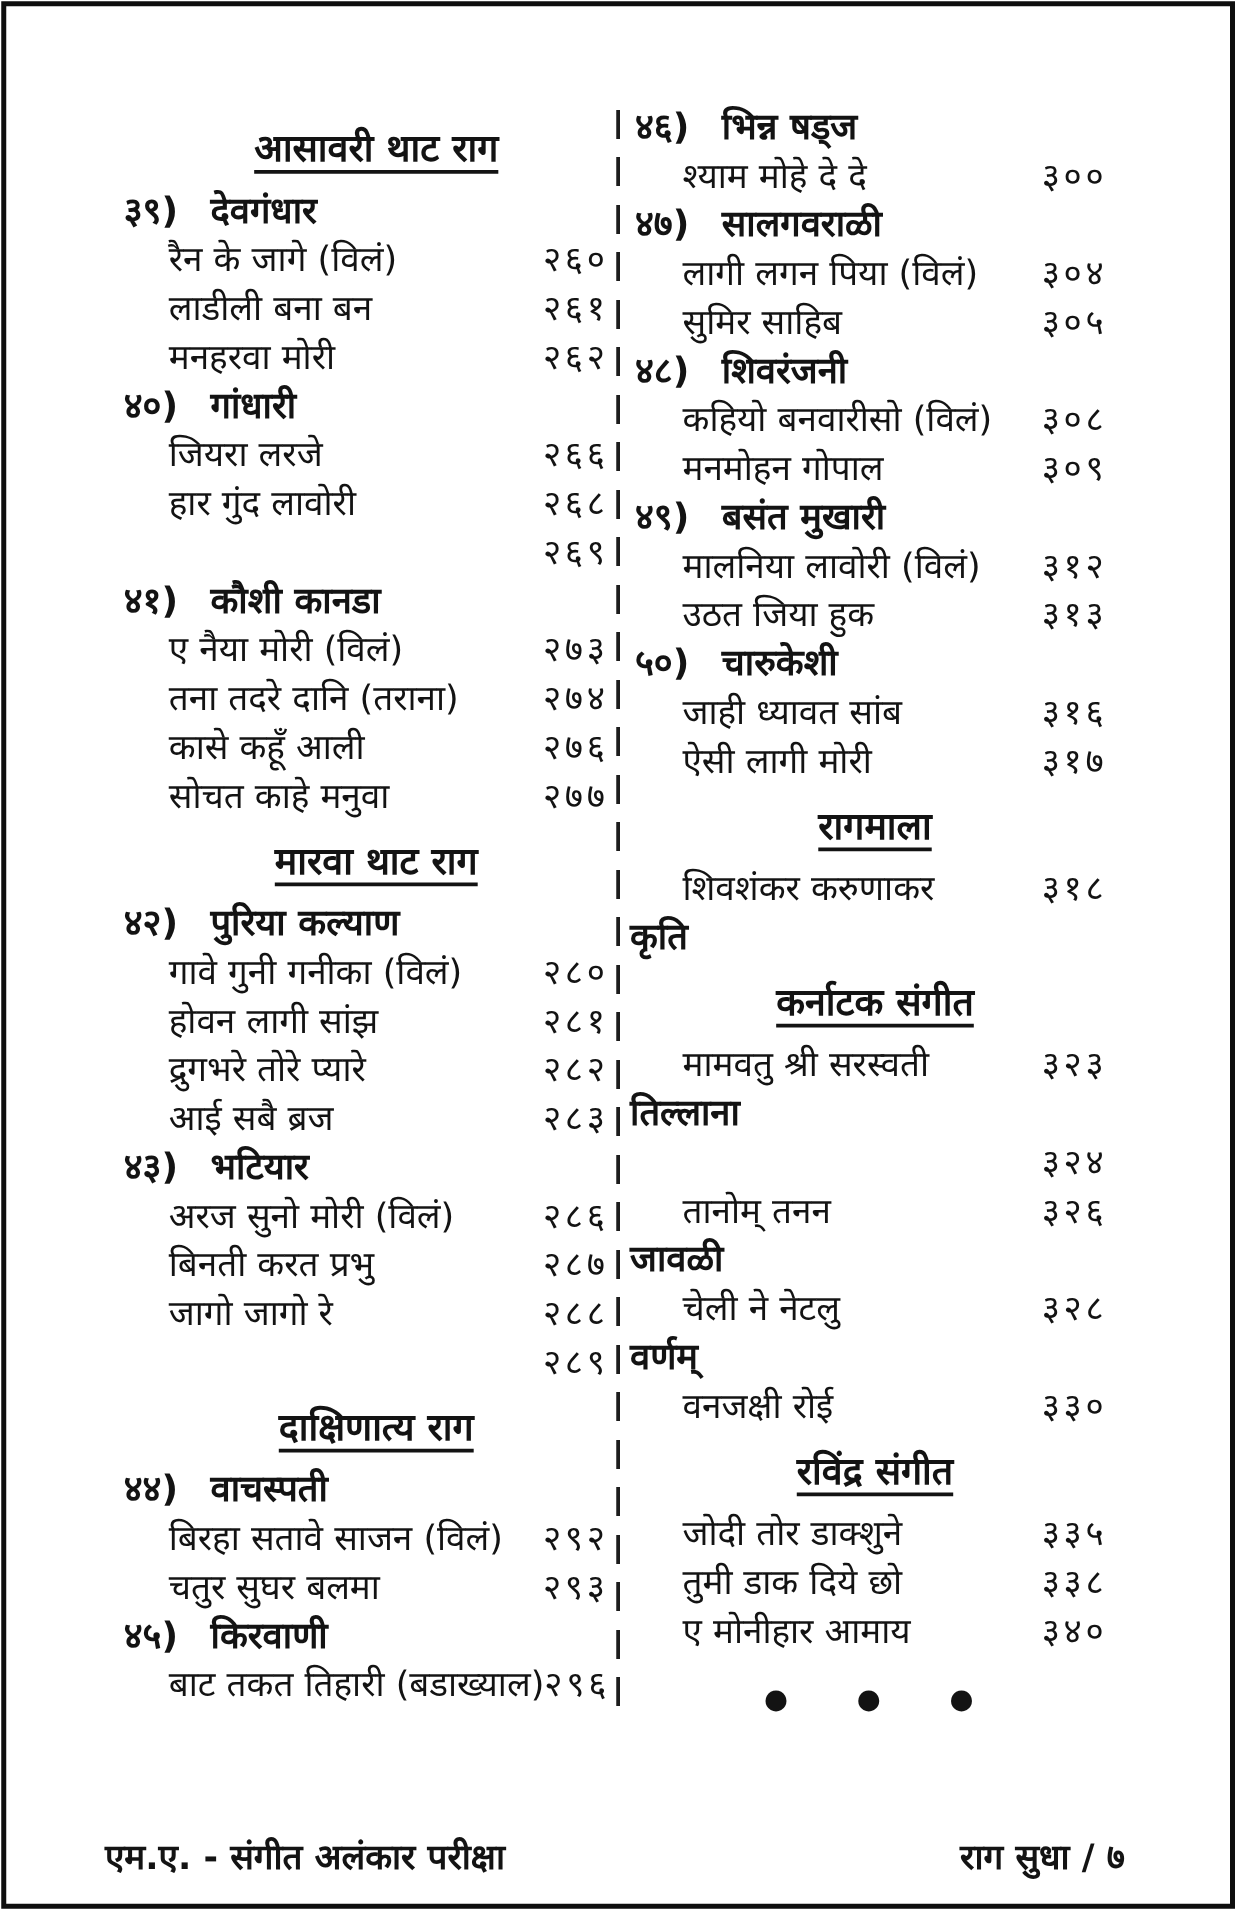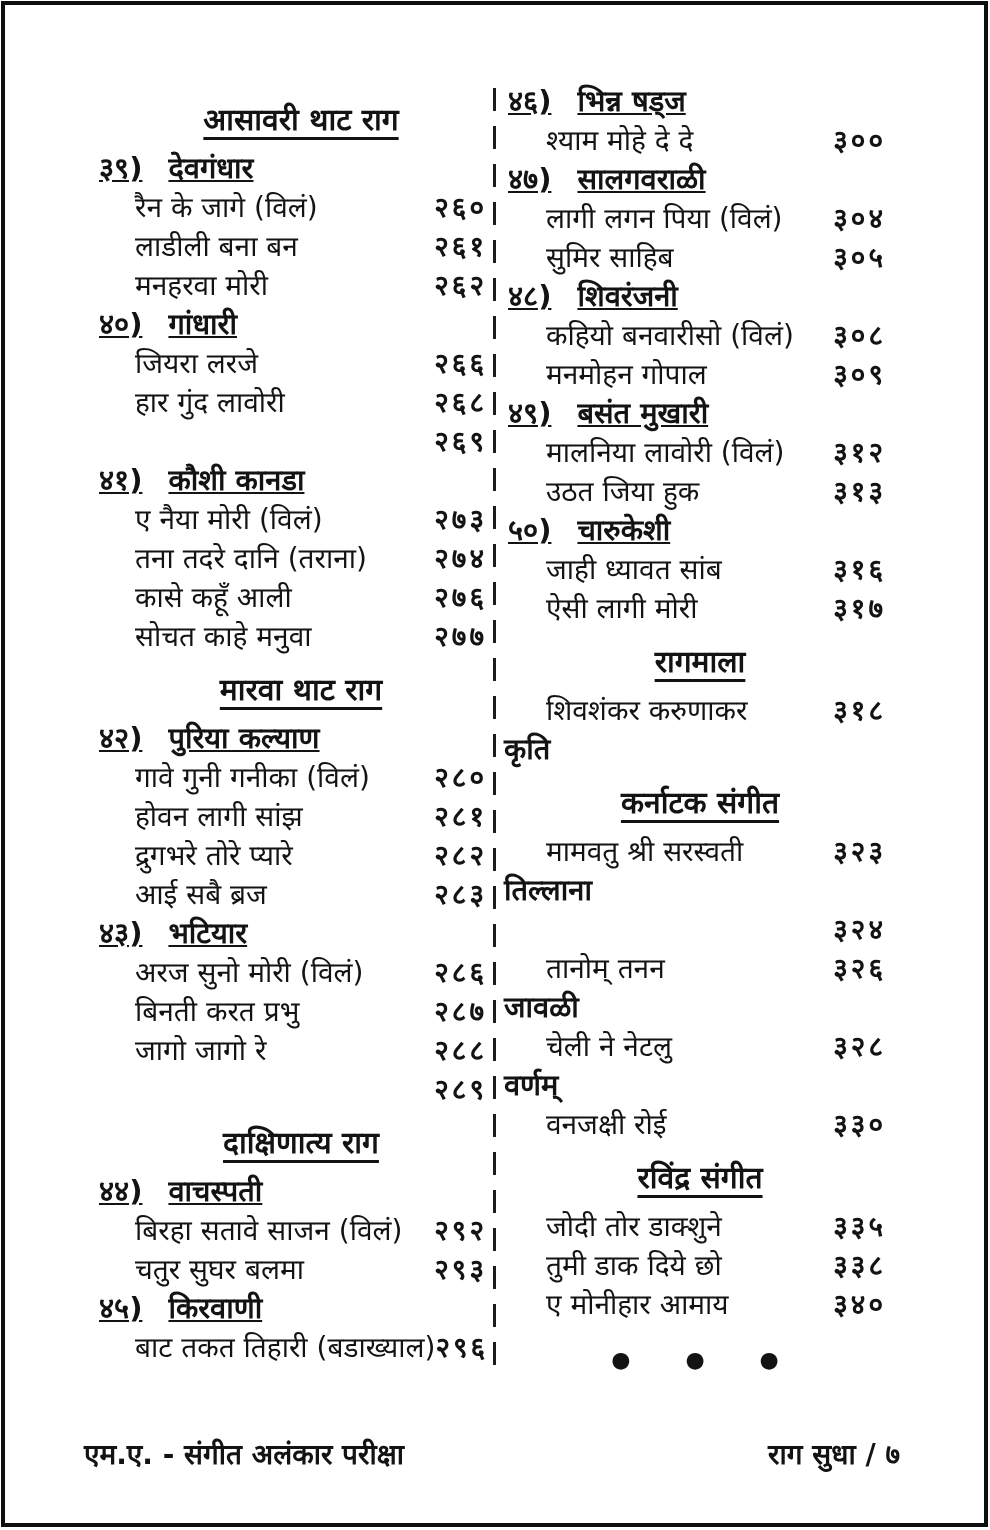--- a/index.html
+++ b/index.html
@@ -17,32 +17,32 @@
   .col-left{left:79px;top:86px;width:408px;}
   .col-right{left:504px;top:82px;width:382px;}
   .row{display:flex;align-items:baseline;line-height:39px;min-height:39px;font-size:28px;white-space:nowrap;}
   .section{justify-content:center;margin:14px 0 10px;}
   .col-left .section{padding-left:36px;}
   .col-right .section{padding-left:10px;}
   .section-text{
     font-weight:bold;font-size:30px;
     text-decoration:underline;text-decoration-thickness:3px;text-underline-offset:7px;
   }
-  .raga{font-weight:bold;font-size:29px;text-decoration:underline;}
+  .raga{font-weight:bold;font-size:29px;}
   .raga-num{padding-left:20px;}
   .col-right .raga-num{padding-left:4px;}
   .raga-name{padding-left:26px;}
   .song-title{padding-left:56px;}
   .col-right .song-title{padding-left:42px;text-align:right;}
-  .song-page{margin-left:auto;letter-spacing:3px;font-weight:bold;}
+  .song-page{margin-left:auto;letter-spacing:3px;}
   .sub{font-weight:bold;font-size:29px;}
   .dots{justify-content:center;margin-top:16px;}
   .dots-text{font-size:22px;letter-spacing:24px;padding-left:24px;}
   .footer{
-    position:absolute;left:84px;right:90px;top:1434px;
+    position:absolute;left:84px;right:90px;top:1465px;
     display:flex;justify-content:space-between;
     font-weight:bold;font-size:28px;white-space:nowrap;
   }
 </style>
 </head>
 <body>
 
 <div class="page">
   <div class="frame"></div>
   <div class="divider"></div>

